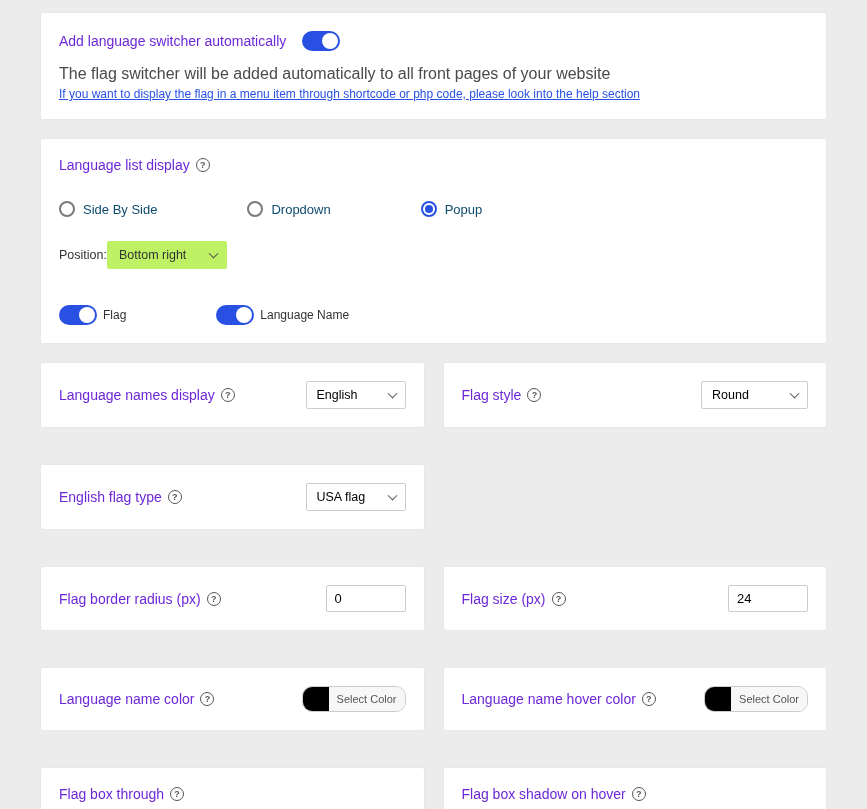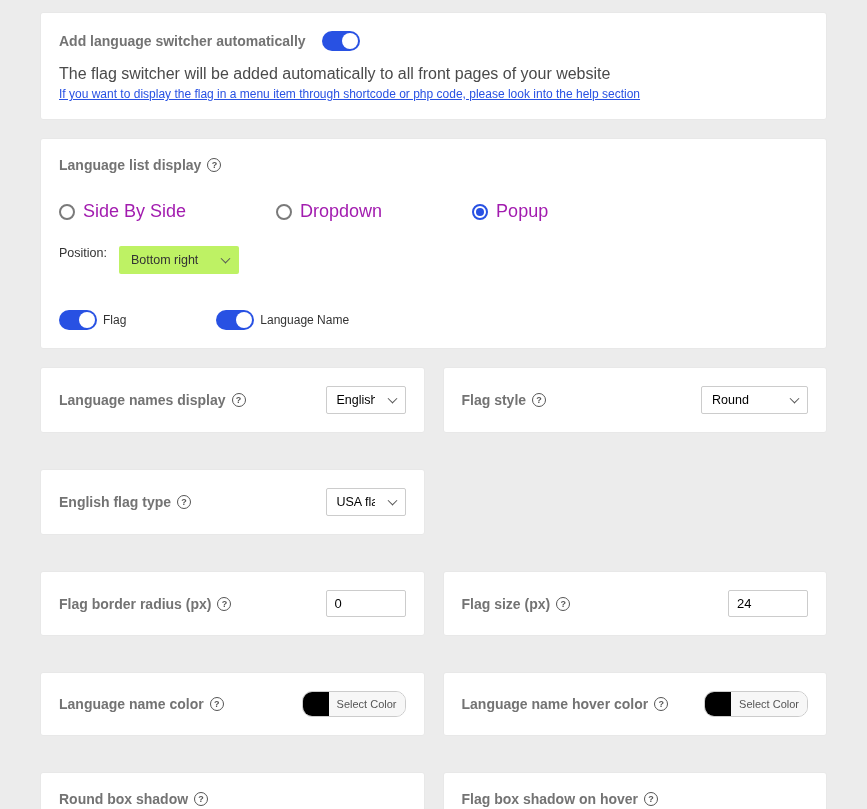--- a/index.html
+++ b/index.html
@@ -12,23 +12,23 @@
       width: 867px;
     }
     .card {
       background: #fff;
       border: 1px solid #e8e8e8;
       border-radius: 3px;
       padding: 18px 18px;
       margin-bottom: 18px;
     }
     .card-title {
-      font-weight: 700;
+      font-weight: 400;
       font-size: 14px;
-      color: #737373;
+      color: #6d28d9;
       display: inline-flex;
       align-items: center;
       gap: 6px;
     }
     .help-icon {
       display: inline-flex;
       align-items: center;
       justify-content: center;
       width: 14px;
       height: 14px;
@@ -79,22 +79,22 @@
     .radio-row {
       display: flex;
       gap: 90px;
       margin: 28px 0 24px 0;
     }
     .radio-item {
       display: flex;
       align-items: center;
       gap: 8px;
       cursor: pointer;
-      font-size: 18px;
-      color: #a21caf;
+      font-size: 13px;
+      color: #0c4a6e;
     }
     .radio {
       width: 16px;
       height: 16px;
       border: 2px solid #7a7a7a;
       border-radius: 50%;
       display: inline-flex;
       align-items: center;
       justify-content: center;
     }
@@ -104,21 +104,21 @@
     .radio.checked::after {
       content: "";
       width: 8px;
       height: 8px;
       background: #2851e3;
       border-radius: 50%;
     }
 
     .position-row {
       display: flex;
-      gap: 12px;
+      align-items: center;
       margin-bottom: 36px;
       font-size: 12.5px;
       color: #333;
     }
     .select {
       background: #bef264;
       border: none;
       padding: 7px 40px 7px 12px;
       font-size: 12.5px;
       color: #333;
@@ -168,21 +168,21 @@
       align-items: center;
       justify-content: space-between;
     }
     .card-h .card-title { margin: 0; }
 
     .select-outline {
       border: 1px solid #ccc;
       background: #fff;
       padding: 6px 30px 6px 10px;
       font-size: 12.5px;
-      width: 80px;
+      width: 100px;
       border-radius: 2px;
     }
 
     .text-input {
       border: 1px solid #ccc;
       border-radius: 2px;
       padding: 5px 8px;
       width: 80px;
       font-size: 13px;
     }
@@ -340,21 +340,21 @@
       <span class="help-icon"></span>
     </span>
     <span class="color-pick">
       <span class="color-swatch" style="background:#000000"></span>
       <span class="color-label">Select Color</span>
     </span>
   </div>
 
   <div class="card shadow-card">
     <div class="card-title">
-      <span>Round box shadow</span>
+      <span>Flag box through</span>
       <span class="help-icon"></span>
     </div>
 
     
 
     
 
     
 
     

